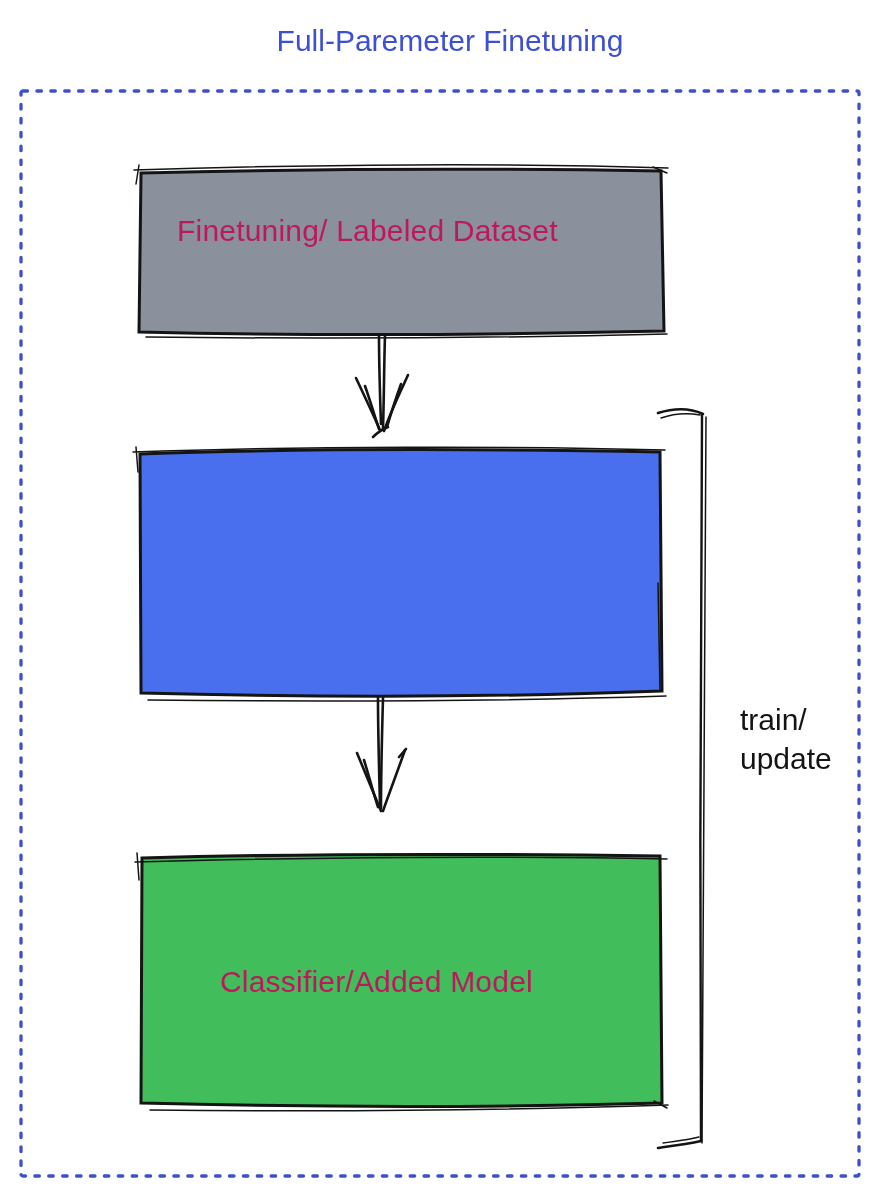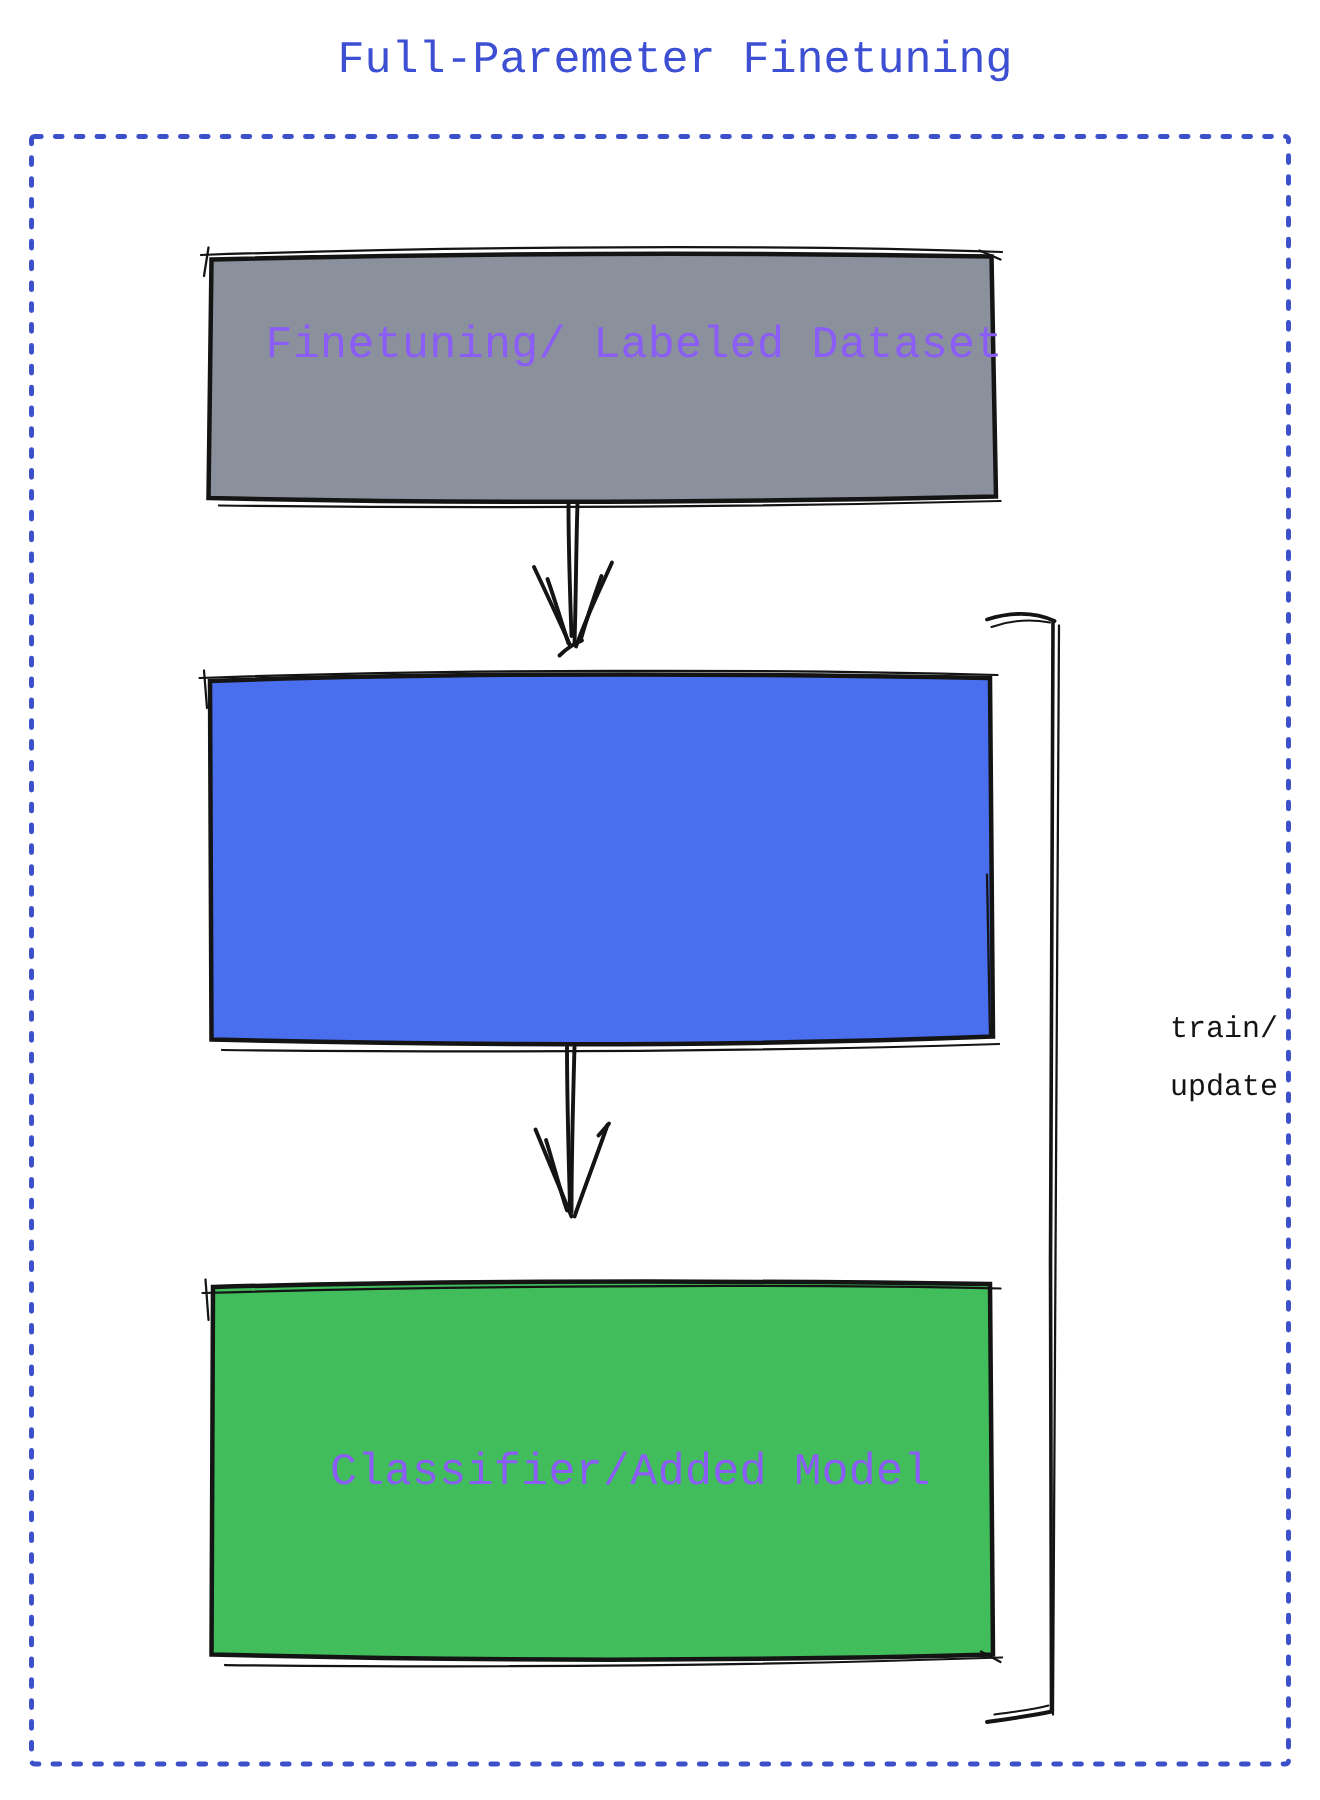--- a/index.html
+++ b/index.html
@@ -1,57 +1,56 @@
 <!DOCTYPE html>
 <html><head>
 <meta charset="utf-8">
 <style>
   html, body { margin: 0; padding: 0; background: #ffffff; }
   .canvas {
     position: relative;
     width: 880px;
     height: 1200px;
     background: #ffffff;
-    font-family: Liberation Mono, monospace;
+    font-family: Liberation Sans, sans-serif;
     overflow: hidden;
   }
   .diagram-title {
     position: absolute;
     left: 0;
     top: 24px;
     width: 900px;
     text-align: center;
     font-size: 30px;
     color: #3D4FD2;
     white-space: nowrap;
   }
   .artwork {
     position: absolute;
     left: 0;
     top: 0;
   }
   .node-label {
     position: absolute;
     font-size: 30px;
-    color: #8b5cf6;
+    color: #be185d;
     white-space: nowrap;
     letter-spacing: 0.2px;
   }
   .label-dataset    { left: 177px; top: 214px; }
   .label-pretrained { left: 263px; top: 556px; }
   .label-classifier { left: 220px; top: 965px; }
   .bracket-label {
     position: absolute;
     left: 740px;
-    top: 667px;
-    font-size: 20px;
+    top: 700px;
+    font-size: 30px;
     line-height: 39px;
     color: #141414;
     white-space: pre-line;
-    margin-left: 40px;
   }
 </style>
 </head>
 <body>
 
 <div class="canvas">
 
   <div class="diagram-title">Full-Paremeter Finetuning</div>
 
   <svg class="artwork" width="880" height="1200" viewBox="0 0 880 1200">

